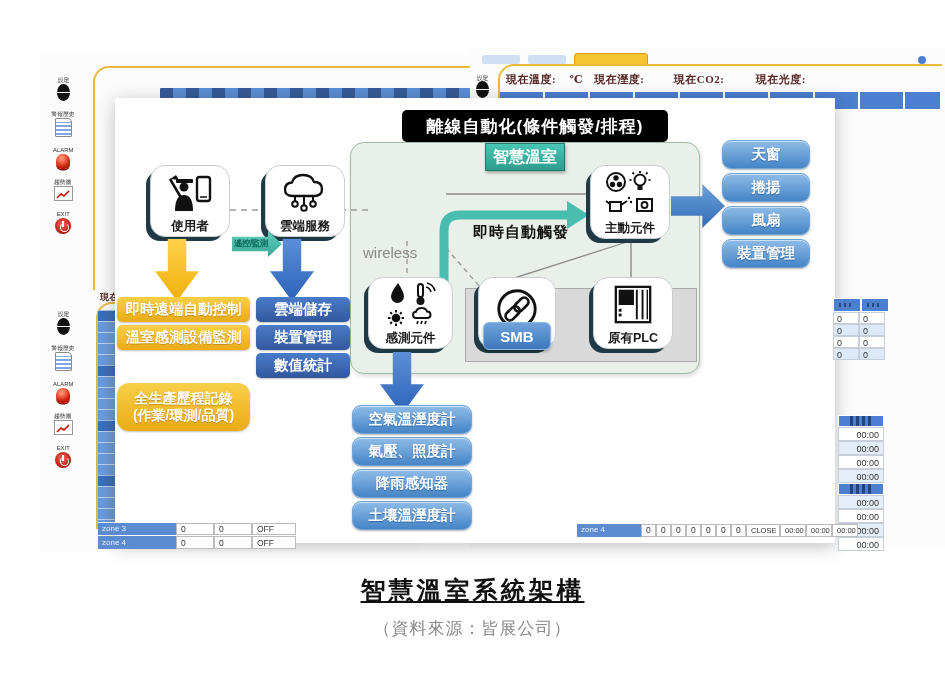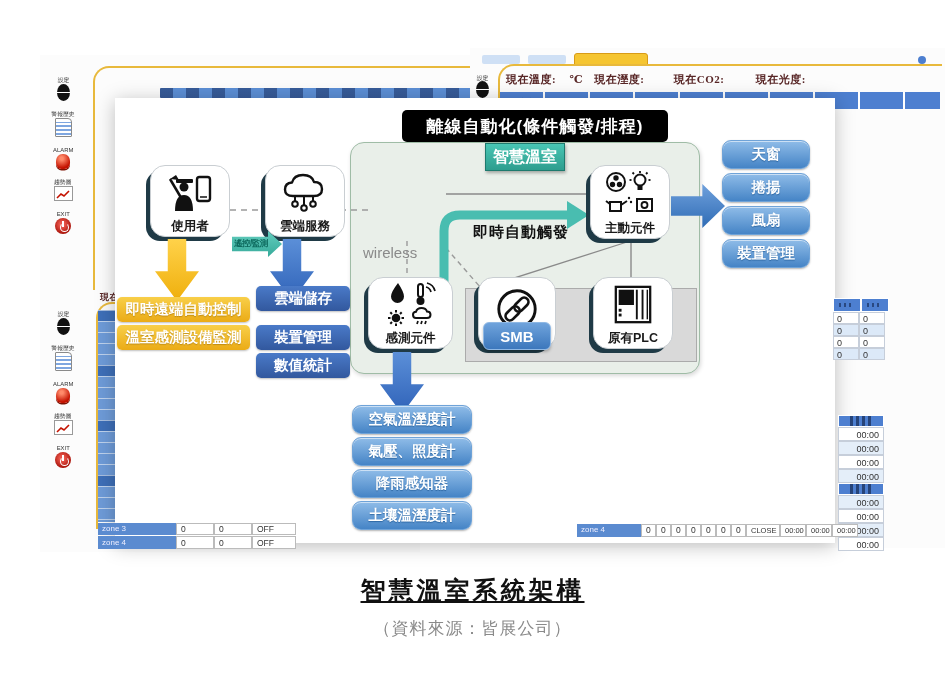--- a/index.html
+++ b/index.html
@@ -402,22 +402,26 @@
     <div class="trigger-text">即時自動觸發</div>
     <div class="wireless-text">wireless</div>
 
     <div class="arr-down a-gold" style="left:40px;top:141px"></div>
     <div class="arr-down a-blue" style="left:155px;top:141px"></div>
     <div class="arr-down a-blue" style="left:265px;top:254px"></div>
     <div class="arr-right" style="left:556px;top:86px"></div>
 
     <div class="ybox" style="top:227px">溫室感測設備監測</div>
     <div class="ybox" style="top:199px">即時遠端自動控制</div>
-
-    <div class="bbox" style="top:188px">雲端儲存</div>
+    <div class="ybox-tall">
+      <span>全生產歷程記錄</span>
+      <span>(作業/環測/品質)</span>
+    </div>
+
+    <div class="bbox" style="top:199px">雲端儲存</div>
     <div class="bbox" style="top:227px">裝置管理</div>
     <div class="bbox" style="top:255px">數值統計</div>
 
     <div class="pill pill-r" style="top:42px">天窗</div>
     <div class="pill pill-r" style="top:75px">捲揚</div>
     <div class="pill pill-r" style="top:108px">風扇</div>
     <div class="pill pill-r" style="top:141px">裝置管理</div>
 
     <div class="pill pill-s" style="top:307px">空氣溫溼度計</div>
     <div class="pill pill-s" style="top:339px">氣壓、照度計</div>

